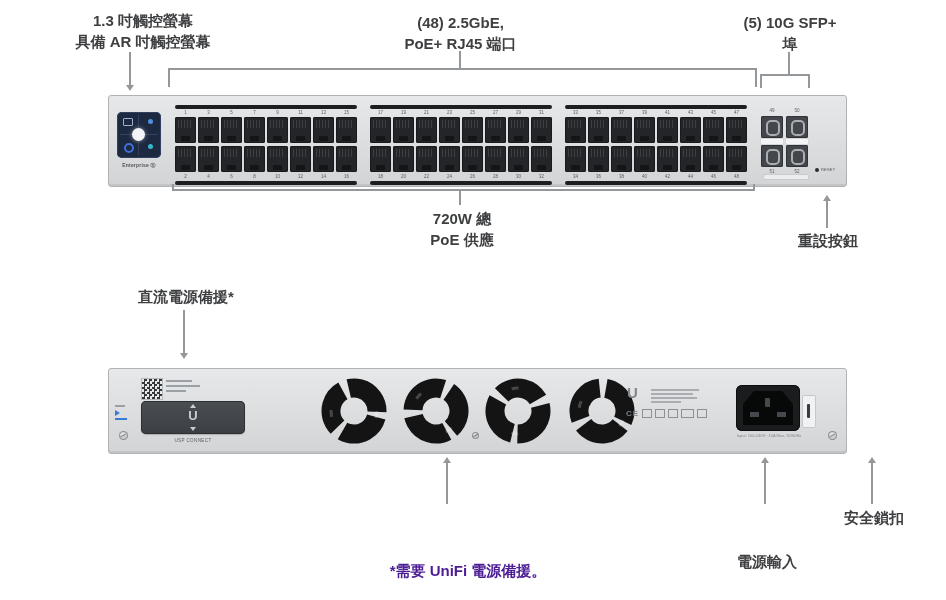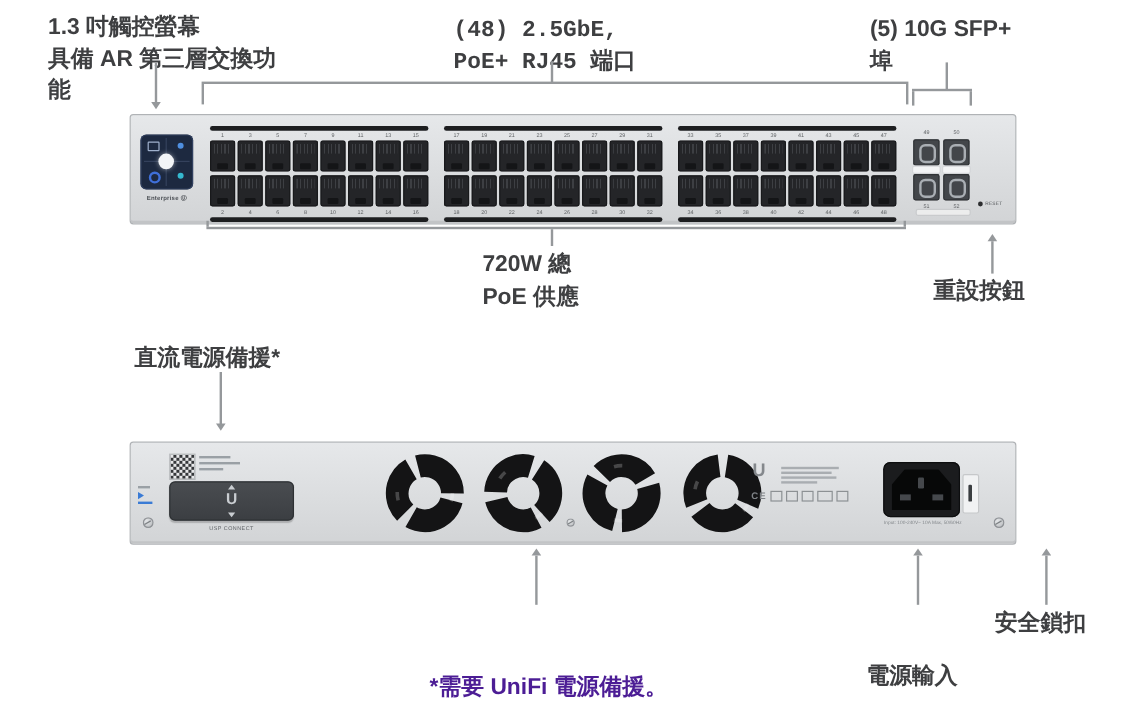--- a/index.html
+++ b/index.html
@@ -1,19 +1,19 @@
 <!DOCTYPE html>
 <html><head>
 <meta charset="utf-8">
 <style>
   html,body{margin:0;padding:0;background:#ffffff;}
   .stage{position:relative;width:946px;height:600px;background:#fff;overflow:hidden;
          font-family:"Liberation Sans",sans-serif;}
   
-  .lbl{position:absolute;font-size:19px;font-weight:bold;
+  .lbl{position:absolute;text-align:center;font-size:15px;font-weight:bold;
        color:#3e3f41;line-height:1.4;}
   .lbl.light{color:#4c1d95;}
   
   .ln{position:absolute;background:#95989b;}
   .ah{position:absolute;width:0;height:0;}
   .ah.down{border-left:4px solid transparent;border-right:4px solid transparent;border-top:6px solid #95989b;}
   .ah.up{border-left:4px solid transparent;border-right:4px solid transparent;border-bottom:6px solid #95989b;}
   
   .panel{position:absolute;left:108px;width:737px;background:linear-gradient(#e6e8ea,#d2d4d6);
          border:1px solid #b0b3b6;border-radius:3px;box-shadow:inset 0 -2px 0 #c2c4c6;}
@@ -103,23 +103,23 @@
          border:1px solid #c6c8ca;border-radius:2px;}
   .locktab::after{content:"";position:absolute;left:4px;top:8px;width:3px;height:14px;background:#3a3d40;border-radius:1px;}
 </style>
 </head>
 <body>
 
 <div class="stage">
 
   <div class="lbl" style="left:40px;top:10px;width:206px;">
     <div>1.3 吋觸控螢幕</div>
-    <div>具備 AR 第三層交換功能</div>
-  </div>
-  <div class="lbl" style="left:378px;top:12px;width:165px;font-family:Liberation Mono, monospace;">
+    <div>具備 AR 吋觸控螢幕</div>
+  </div>
+  <div class="lbl" style="left:378px;top:12px;width:165px;">
     <div>(48) 2.5GbE,</div>
     <div>PoE+ RJ45 端口</div>
   </div>
   <div class="lbl" style="left:725px;top:12px;width:130px;">
     <div>(5) 10G SFP+</div>
     <div>埠</div>
   </div>
 
   <div class="ln" style="left:129px;top:52px;width:2px;height:34px;"></div>
   <div class="ah down" style="left:126px;top:85px;"></div>

